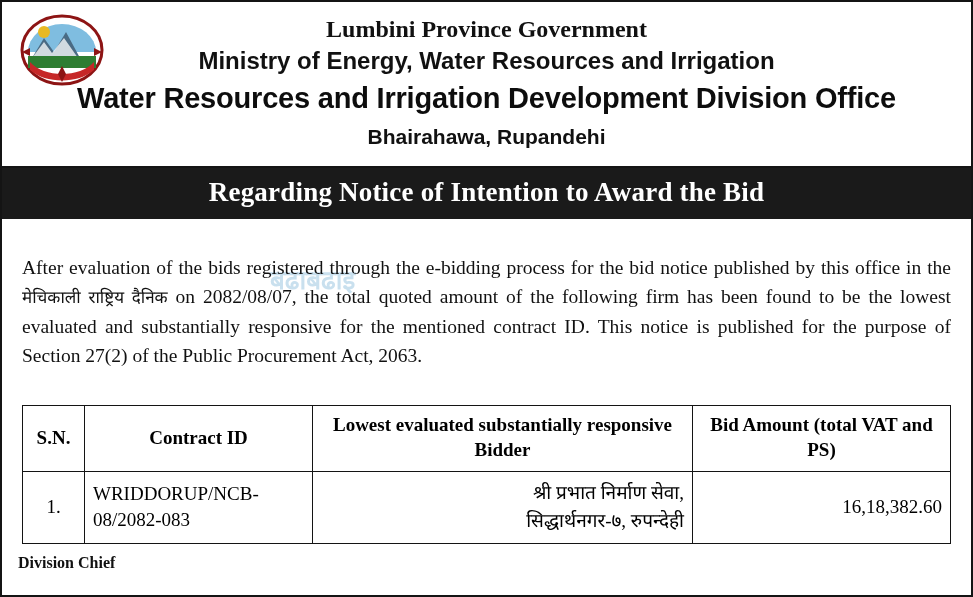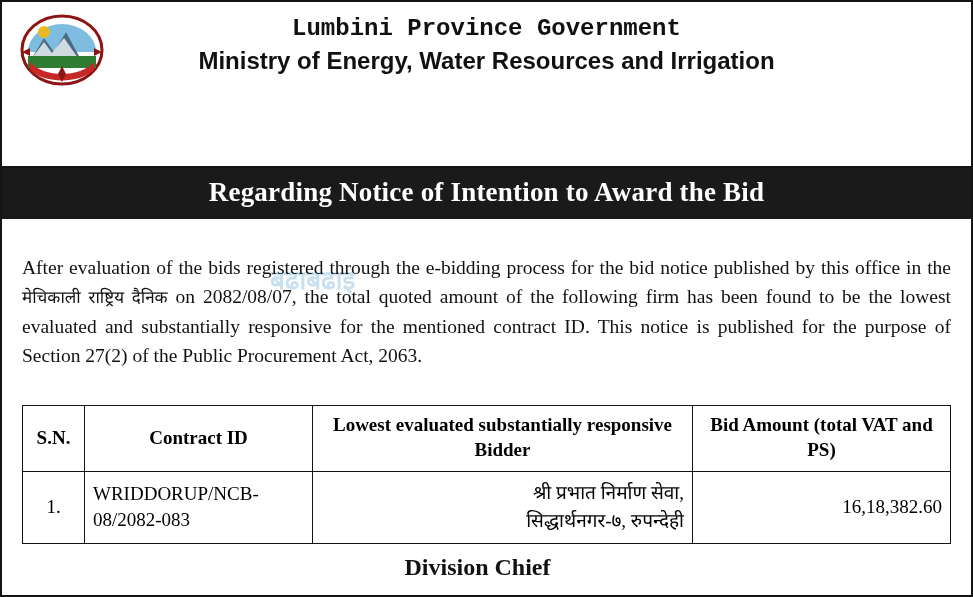--- a/index.html
+++ b/index.html
@@ -36,21 +36,21 @@
 
   .emblem {
     position: absolute;
     left: 16px;
     top: 10px;
     width: 88px;
     height: 76px;
   }
 
   .org-line1 {
-    font-family: Liberation Mono, monospace;
+    font-family: Liberation Serif, serif;
     font-weight: bold;
     font-size: 24px;
     color: #111111;
     line-height: 1.25;
     margin-top: 4px;
   }
   .org-line2 {
     font-family: "Liberation Sans", sans-serif;
     font-weight: bold;
     font-size: 24px;
@@ -166,25 +166,25 @@
   td.c-bidder {
     text-align: right;
     font-family: "DejaVu Sans", sans-serif;
     font-size: 17px;
     line-height: 1.45;
   }
   td.c-amount { text-align: right; }
 
   
   .footer {
-    padding: 10px 22px 0 4px;
-    text-align: center;
-    font-family: "Liberation Serif", serif;
-    font-weight: bold;
-    font-size: 24px;
+    padding: 10px 22px 0 16px;
+    text-align: left;
+    font-family: "Liberation Serif", serif;
+    font-weight: bold;
+    font-size: 16px;
     color: #111111;
   }
 </style>
 </head>
 <body>
 
 <div class="page">
 
   <div class="header">
 
@@ -198,20 +198,22 @@
         <circle cx="26" cy="20" r="6" fill="#e8b923"></circle>
         <path d="M12 50 C26 66 62 66 76 50 L76 58 C60 72 28 72 12 58 Z" fill="#c62828"></path>
         <path d="M44 54 L48 62 L44 70 L40 62 Z" fill="#8d1414"></path>
         <path d="M4 40 L12 36 L12 44 Z" fill="#8d1414"></path>
         <path d="M84 40 L76 36 L76 44 Z" fill="#8d1414"></path>
       </svg>
     </div>
 
     <div class="org-line1">Lumbini Province Government</div>
     <div class="org-line2">Ministry of Energy, Water Resources and Irrigation</div>
+    <div class="org-line3">Water Resources and Irrigation Development Division Office</div>
+    <div class="org-line4">Bhairahawa, Rupandehi</div>
   </div>
 
   <div class="title-bar">
     <span class="title-text">Regarding Notice of Intention to Award the Bid</span>
   </div>
 
   <div class="body-wrap">
     <div class="watermark">बढाबढाइ</div>
     <p class="para">
       <span>After evaluation of the bids registered through the e-bidding process for the bid notice published by this office in the </span><span class="dev">मेचिकाली राष्ट्रिय दैनिक</span><span> on 2082/08/07, the total quoted amount of the following firm has been found to be the lowest evaluated and substantially responsive for the mentioned contract ID. This notice is published for the purpose of Section 27(2) of the Public Procurement Act, 2063.</span>

